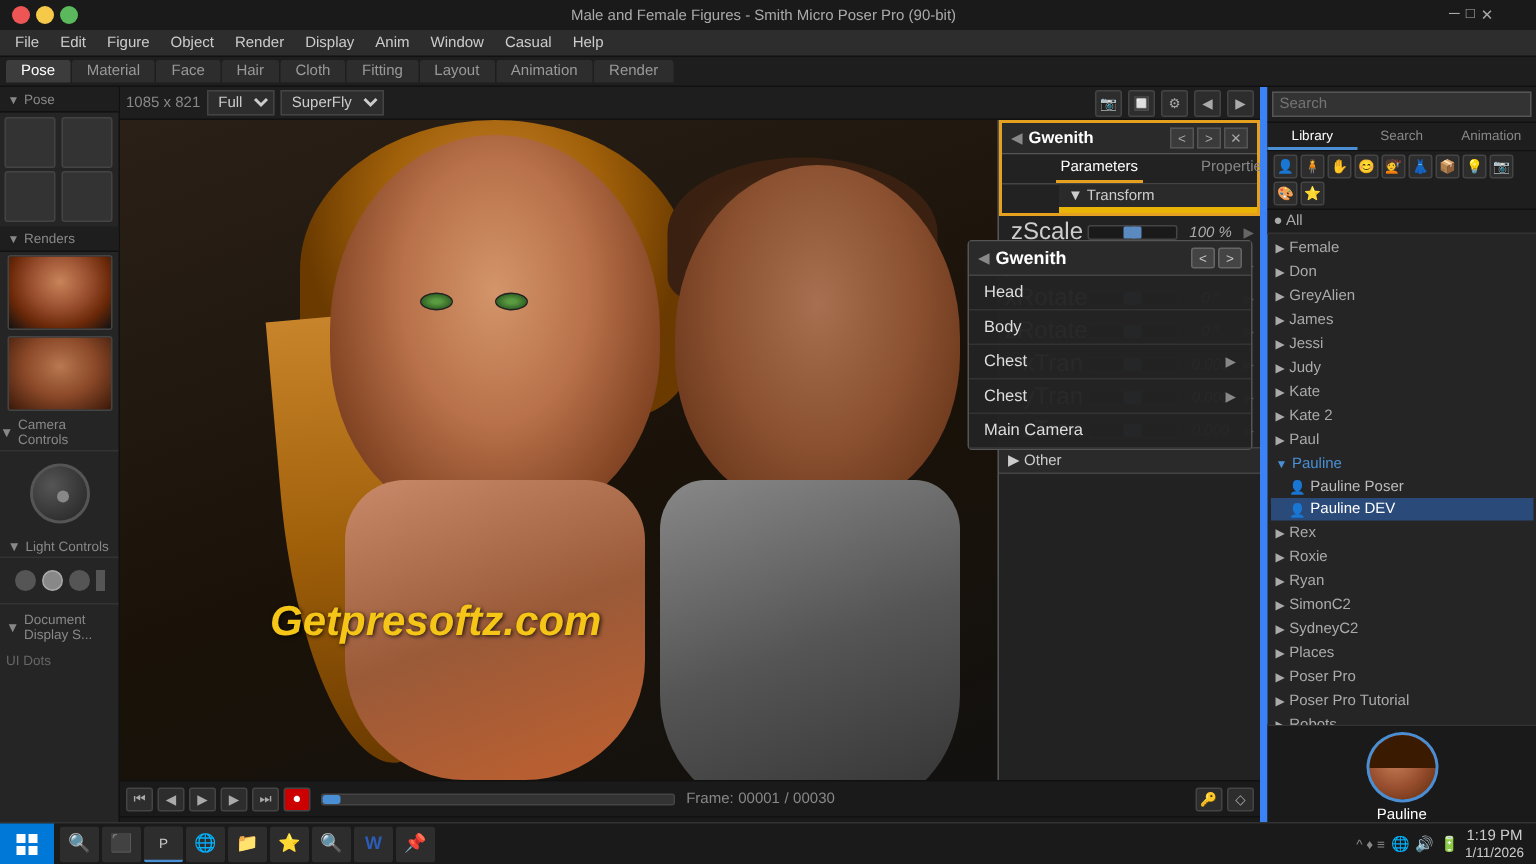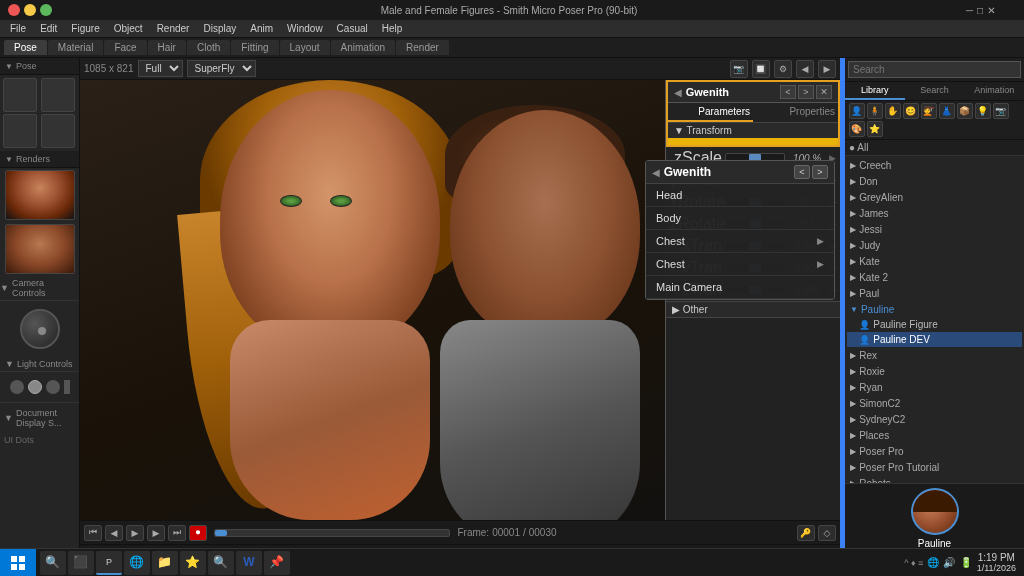--- a/index.html
+++ b/index.html
@@ -610,25 +610,26 @@
       align-items: center;
       gap: 4px;
     }
     .overlay-tabs {
       display: flex;
       background: #222;
       border-bottom: 1px solid #444;
     }
     .overlay-tab {
       flex: 1;
-      text-align: right;
+      text-align: left;
       padding: 3px;
       font-size: 10px;
       cursor: pointer;
       color: #888;
+      margin-left: 36px;
     }
     .overlay-tab.active { color: #fff; border-bottom: 2px solid #e5a020; }
 
     
     #active-params-box {
       border: 2px solid #e5a020;
     }
 
     .slider-row {
       display: flex;
@@ -815,37 +816,38 @@
         </div>
         <div class="body-female"></div>
       </div>
 
       <div id="figure-male">
         <div class="hair-male"></div>
         <div class="face-male"></div>
         <div class="body-male"></div>
       </div>
 
+      <div id="watermark">Getpresoftz.com</div>
 
       <div id="viewport-params-overlay">
         <div id="active-params-box">
           <div class="overlay-header">
             <span style="color:#888; font-size:10px;">◀</span>
             <span style="font-size:11px; font-weight:bold; color:#fff; flex:1;">Gwenith</span>
             <div style="display:flex; gap:2px;">
               <div class="params-nav-btn">&lt;</div>
               <div class="params-nav-btn">&gt;</div>
               <div class="params-nav-btn">✕</div>
             </div>
           </div>
           <div class="overlay-tabs">
             <div class="overlay-tab active">Parameters</div>
             <div class="overlay-tab">Properties</div>
           </div>
-          <div style="background:#2a2a2a; padding:2px 6px; font-size:10px; color:#ccc; border-bottom:7px solid #eab308; cursor:pointer;">
+          <div style="background:#2a2a2a; padding:2px 6px; font-size:10px; color:#ccc; border-bottom:4px solid #eab308; cursor:pointer;margin-left:38px;">
             <span>▼</span>
             <span>Transform</span>
           </div>
         </div>
 
         <div id="params-sliders-area" style="overflow-y:auto; flex:1;">
 
           <div class="slider-row">
             <div class="slider-name">zScale</div>
             <div class="slider-track" style="flex:1;">
@@ -1017,21 +1019,21 @@
       <div class="lib-icon-btn">⭐</div>
     </div>
 
     <div style="padding:2px 4px; font-size:10px; color:#aaa; background:#1e1e1e; border-bottom:1px solid #333;">● All</div>
 
     <div id="lib-tree">
 
       <div class="lib-section">
         <div class="lib-section-header">
           <span class="lib-section-arrow">▶</span>
-          <span>Creech</span>
+          <span>Female</span>
         </div>
       </div>
       <div class="lib-section">
         <div class="lib-section-header">
           <span class="lib-section-arrow">▶</span>
           <span>Don</span>
         </div>
       </div>
       <div class="lib-section">
         <div class="lib-section-header">
@@ -1076,21 +1078,21 @@
         </div>
       </div>
 
       <div class="lib-section">
         <div class="lib-section-header" style="color:#4a8fd4;">
           <span class="lib-section-arrow">▼</span>
           <span>Pauline</span>
         </div>
         <div class="lib-item">
           <span class="lib-item-icon">👤</span>
-          <span>Pauline Figure</span>
+          <span>Pauline Poser</span>
         </div>
         <div class="lib-item selected">
           <span class="lib-item-icon">👤</span>
           <span>Pauline DEV</span>
         </div>
       </div>
       <div class="lib-section">
         <div class="lib-section-header">
           <span class="lib-section-arrow">▶</span>
           <span>Rex</span>

